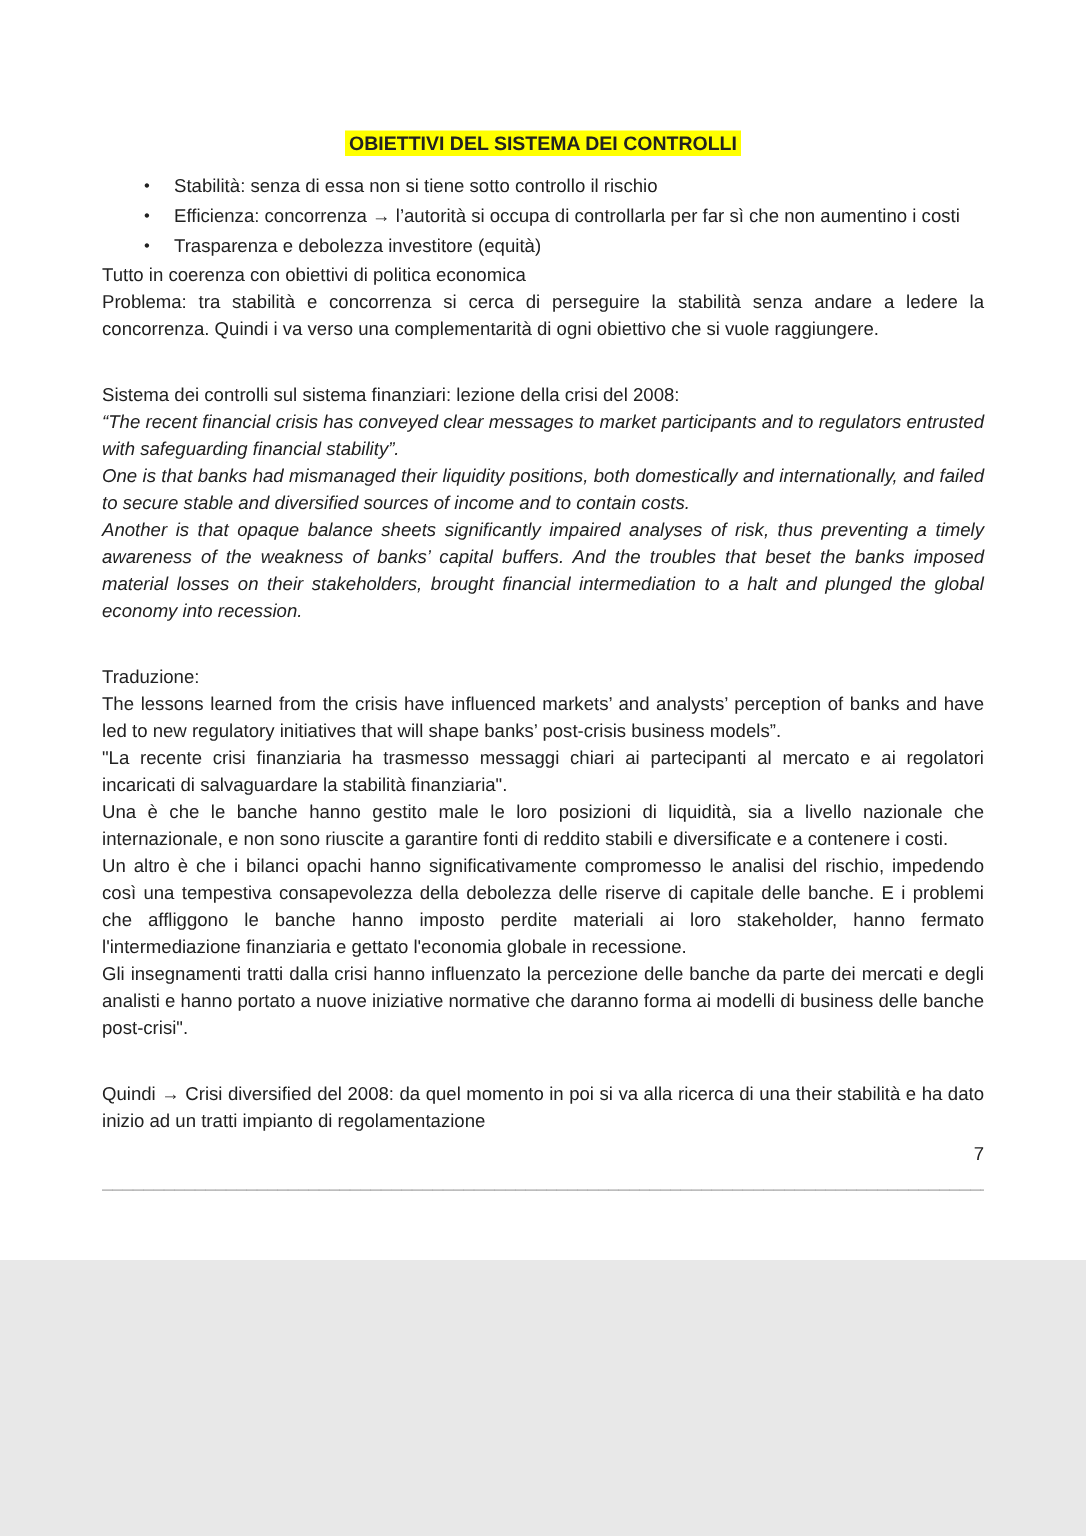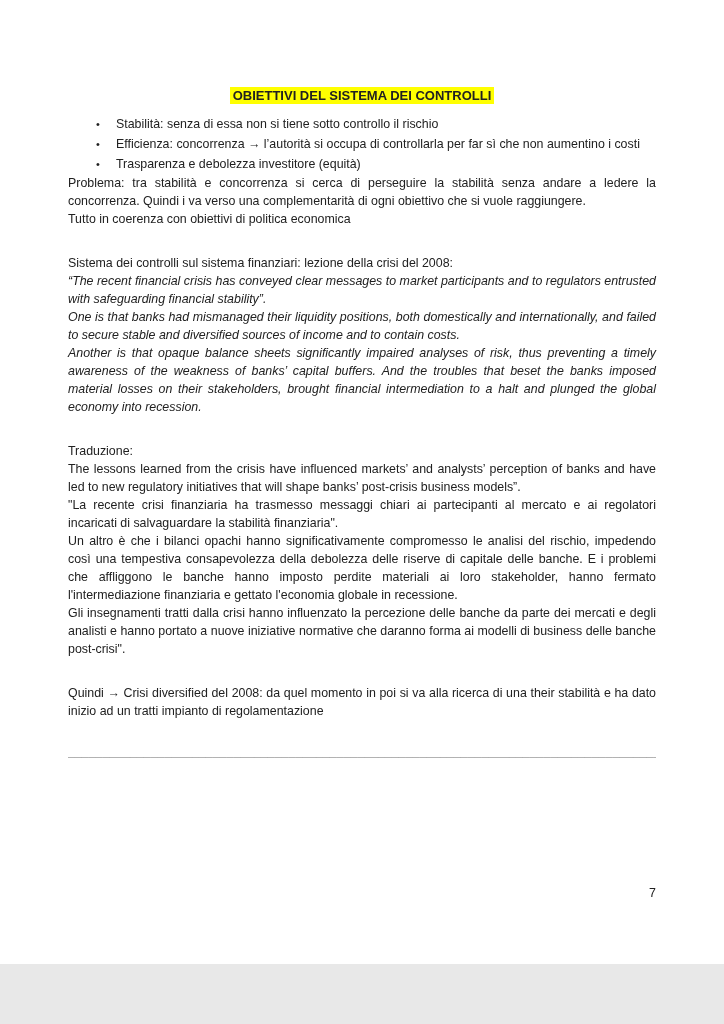--- a/index.html
+++ b/index.html
@@ -3,21 +3,21 @@
 <meta charset="utf-8">
 <style>
   html, body {
     margin: 0;
     padding: 0;
     background: #e8e8e8;
   }
   .page {
     position: relative;
     width: 724px;
-    height: 964px;
+    height: 840px;
     margin: 0 auto;
     background: #ffffff;
     color: #212121;
     font-family: "Liberation Sans", sans-serif;
     font-size: 12.4px;
     line-height: 18px;
     overflow: hidden;
   }
   .content {
     position: absolute;
@@ -74,28 +74,29 @@
 </style>
 </head>
 <body>
 
 <div class="page">
   <div class="content">
       <div class="blk-title"><span class="b hl">OBIETTIVI DEL SISTEMA DEI CONTROLLI</span></div>
       <div class="blk-bullet"><span class="marker">•</span><span class="b">Stabilità</span><span>: senza di essa non si tiene sotto controllo il rischio</span></div>
       <div class="blk-bullet"><span class="marker">•</span><span class="b">Efficienza</span><span>: concorrenza → l’autorità si occupa di controllarla per far sì che non aumentino i costi</span></div>
       <div class="blk-bullet"><span class="marker">•</span><span class="b">Trasparenza e debolezza investitore</span><span> (equità)</span></div>
+      <div class="blk-p"><span>Tutto in coerenza con </span><span class="b">obiettivi di politica economica</span></div>
       <div class="blk-p"><span class="b">Problema</span><span>: tra stabilità e concorrenza si cerca di </span><span class="b">perseguire la stabilità</span><span> senza andare a ledere la concorrenza. Quindi i va verso una </span><span class="b">complementarità</span><span> di ogni obiettivo che si vuole raggiungere.</span></div>
-      <div class="blk-p"><span>Tutto in coerenza con </span><span class="b">obiettivi di politica economica</span></div>
       <div class="blk-p gap"><span class="b">Sistema dei controlli sul sistema finanziari: lezione della crisi del 2008:</span></div>
       <div class="blk-p"><span class="b i">“The recent financial crisis has conveyed clear messages to market participants and to regulators entrusted with safeguarding financial stability”.</span></div>
       <div class="blk-p"><span class="b i">One is that banks had mismanaged their liquidity positions,</span><span class="i"> both domestically and internationally, and failed to secure stable and diversified sources of income and to contain costs.</span></div>
       <div class="blk-p"><span class="b i">Another is that opaque balance sheets significantly impaired analyses of risk</span><span class="i">, thus preventing a timely awareness of the weakness of banks’ capital buffers. And the troubles that beset the banks imposed material losses on their stakeholders, brought financial intermediation to a halt and plunged the global economy into recession.</span></div>
       <div class="blk-p gap"><span class="b">Traduzione:</span></div>
       <div class="blk-p"><span class="b">The lessons learned from the crisis have influenced markets’ and analysts’ perception of banks and have led to new regulatory initiatives that will shape banks’ post-crisis business models”.</span></div>
       <div class="blk-p"><span class="b">"La recente crisi finanziaria ha trasmesso messaggi chiari ai partecipanti al mercato e ai regolatori incaricati di salvaguardare la stabilità finanziaria".</span></div>
+      <div class="blk-p"><span class="b">Una è che le banche hanno gestito male le loro posizioni di liquidità</span><span>, sia a livello nazionale che internazionale, e non sono riuscite a garantire fonti di reddito stabili e diversificate e a contenere i costi.</span></div>
       <div class="blk-p"><span class="b">Un altro è che i bilanci opachi hanno significativamente compromesso le analisi del rischio</span><span>, impedendo così una tempestiva consapevolezza della debolezza delle riserve di capitale delle banche. E i problemi che affliggono le banche hanno imposto perdite materiali ai loro stakeholder, hanno fermato l'intermediazione finanziaria e gettato l'economia globale in recessione.</span></div>
       <div class="blk-p"><span class="b">Gli insegnamenti tratti dalla crisi hanno influenzato la percezione delle banche da parte dei mercati e degli analisti e hanno portato a nuove iniziative normative che daranno forma ai modelli di business delle banche post-crisi".</span></div>
       <div class="blk-p gap"><span class="b">Quindi</span><span> → </span><span class="b">Crisi diversified</span><span> del 2008: da quel momento in poi si va alla ricerca di una </span><span class="b">their stabilità</span><span> e ha dato inizio ad un </span><span class="b">tratti impianto di regolamentazione</span></div>
       <div class="divider">____________________________________________________________________________________________</div>
     </div>
   <div class="page-num">7</div>
 </div>
 
 </body></html>

